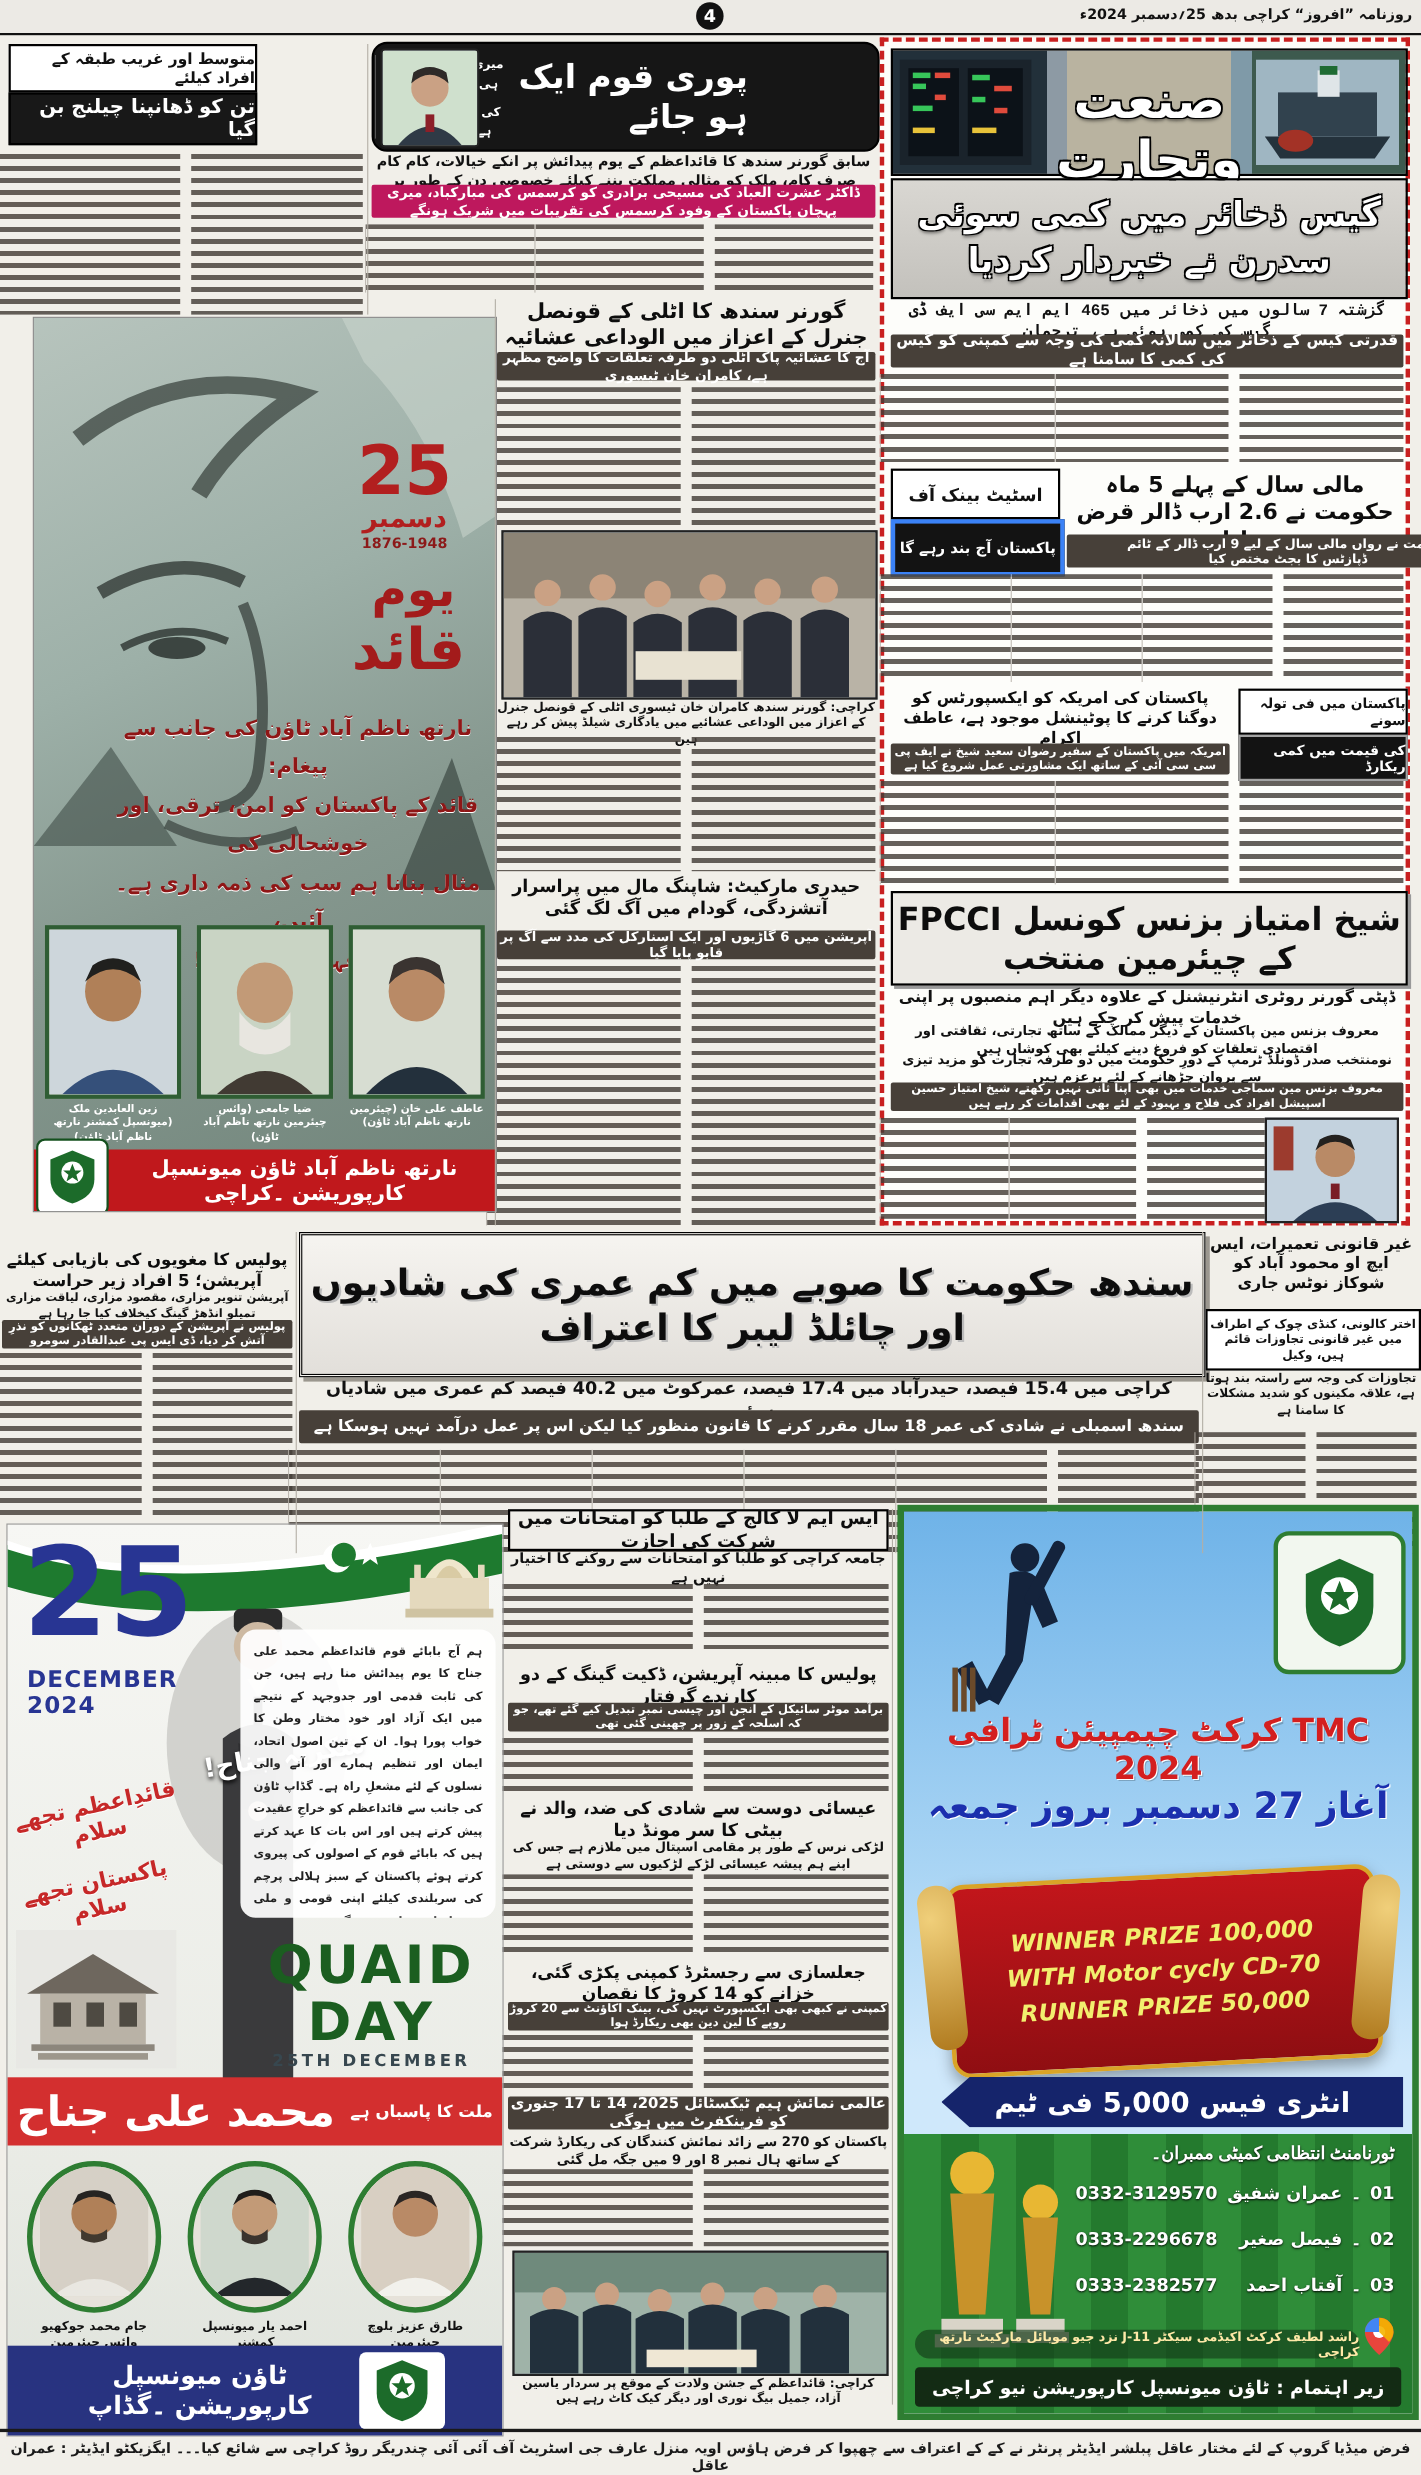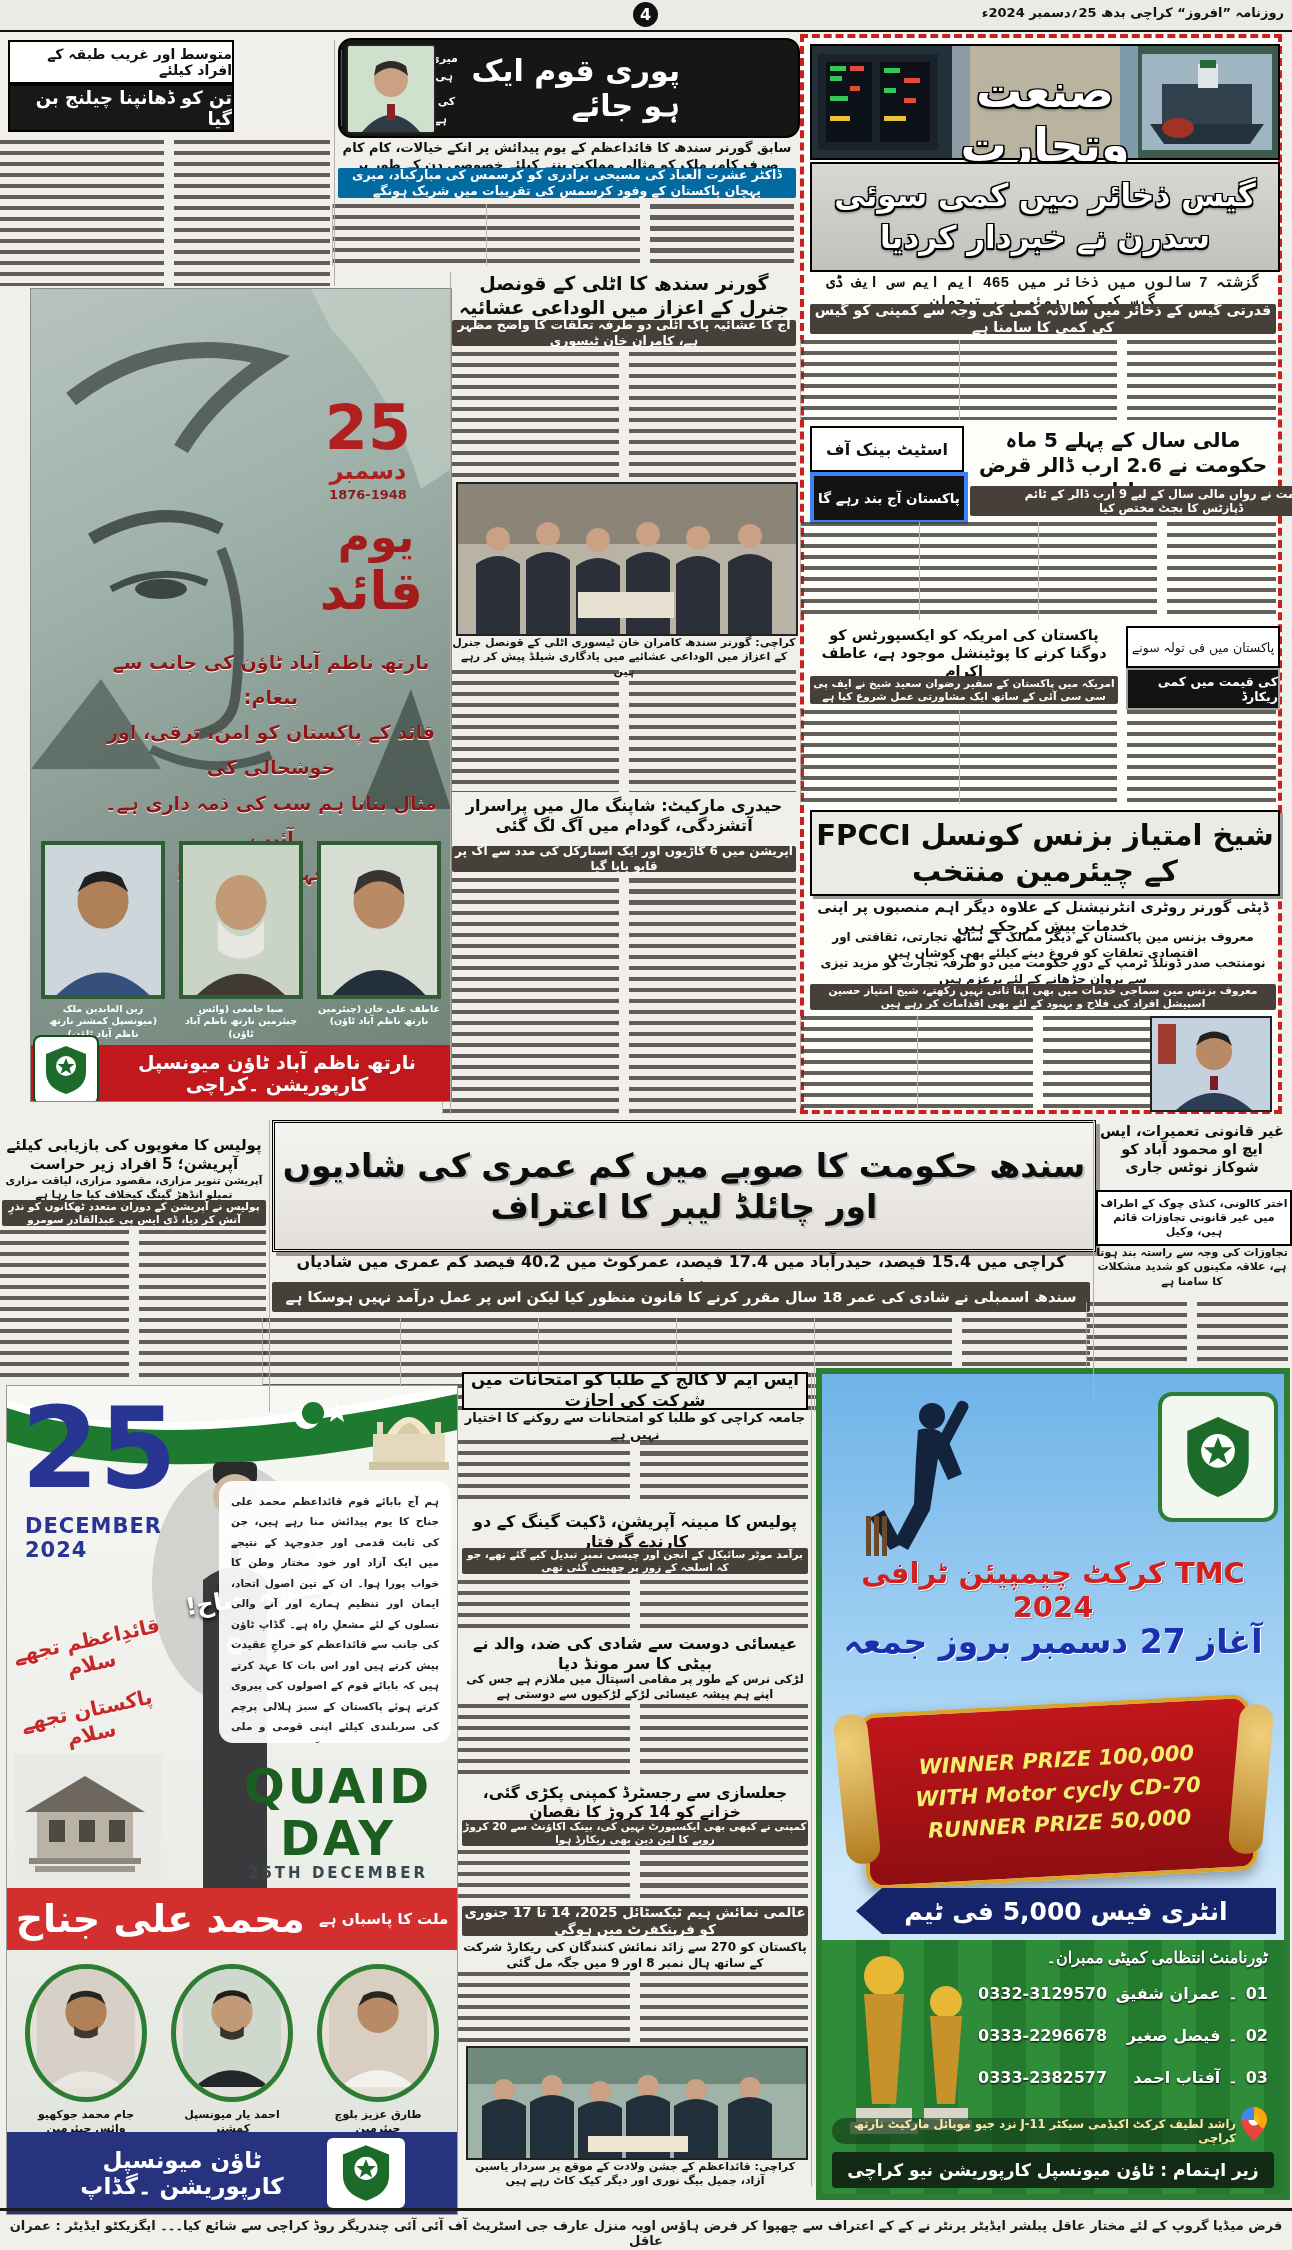--- a/index.html
+++ b/index.html
@@ -56,21 +56,21 @@
       <svg width="86" height="86" viewBox="0 0 86 86">
         <rect width="86" height="86" fill="#cfe0cd"></rect>
         <circle cx="43" cy="34" r="17" fill="#caa184"></circle>
         <path d="M26 30 q17 -16 34 0 l-2 -10 q-15 -10 -30 0 z" fill="#2e2a28"></path>
         <path d="M14 86 q29 -34 58 0 z" fill="#2f3a46"></path>
         <rect x="39" y="58" width="8" height="16" fill="#8c1f28"></rect>
       </svg>
     </div>
   </div>
   <div class="abs sub" style="left:338px;top:140px;width:458px;height:26px;font-size:13px;">سابق گورنر سندھ کا قائداعظم کے یوم پیدائش پر انکے خیالات، کام کام صرف کام، ملک کو مثالی مملکت بننے کیلئے خصوصی دن کے طور پر منانے کا اعلان</div>
-  <div class="abs bar" style="left:338px;top:168px;width:458px;height:30px;font-size:12.5px;background:#0369a1;">ڈاکٹر عشرت العباد کی مسیحی برادری کو کرسمس کی مبارکباد، میری پہچان پاکستان کے وفود کرسمس کی تقریبات میں شریک ہونگے</div>
+  <div class="abs bar" style="left:338px;top:168px;width:458px;height:30px;font-size:12.5px;background:#be185d;">ڈاکٹر عشرت العباد کی مسیحی برادری کو کرسمس کی مبارکباد، میری پہچان پاکستان کے وفود کرسمس کی تقریبات میں شریک ہونگے</div>
   <div class="abs cols" style="left:342px;top:204px;width:452px;height:62px;">
     <div class="tx"></div>
     <div class="tx"></div>
     <div class="tx"></div>
   </div>
 
   <div class="abs hl" style="left:452px;top:272px;width:344px;height:44px;font-size:19px;">گورنر سندھ کا اٹلی کے قونصل جنرل کے اعزاز میں الوداعی عشائیہ</div>
   <div class="abs bar" style="left:452px;top:320px;width:344px;height:26px;font-size:12.5px;">آج کا عشائیہ پاک اٹلی دو طرفہ تعلقات کا واضح مظہر ہے، کامران خان ٹیسوری</div>
   <div class="abs cols" style="left:452px;top:352px;width:344px;height:126px;">
     <div class="tx"></div>
@@ -244,21 +244,21 @@
       <div class="abs" style="left:0;top:428px;width:150px;height:44px;background:#131313;color:#fff;display:flex;align-items:center;
                   justify-content:center;font-weight:700;font-size:13.5px;border:4px solid #3b82f6;text-align:center;">پاکستان آج بند رہے گا</div>
       <div class="abs cols" style="left:0;top:478px;width:466px;height:98px;">
         <div class="tx"></div>
         <div class="tx"></div>
         <div class="tx"></div>
         <div class="tx"></div>
       </div>
 
       <div class="abs boxed" style="left:316px;top:582px;width:150px;height:38px;display:flex;align-items:center;justify-content:center;
-                  font-weight:400;font-size:12.5px;">پاکستان میں فی تولہ سونے</div>
+                  font-weight:700;font-size:12.5px;">پاکستان میں فی تولہ سونے</div>
       <div class="abs" style="left:316px;top:624px;width:150px;height:38px;background:#131313;color:#fff;display:flex;align-items:center;
                   justify-content:center;font-weight:700;font-size:12.5px;border:2px solid #a3a3a3;">کی قیمت میں کمی ریکارڈ</div>
       <div class="abs hl" style="left:0;top:582px;width:308px;height:46px;font-size:14.5px;">پاکستان کی امریکہ کو ایکسپورٹس کو دوگنا کرنے کا پوٹینشل موجود ہے، عاطف اکرام</div>
       <div class="abs bar" style="left:0;top:632px;width:308px;height:28px;font-size:10.5px;">امریکہ میں پاکستان کے سفیر رضوان سعید شیخ نے ایف پی سی سی آئی کے ساتھ ایک مشاورتی عمل شروع کیا ہے</div>
       <div class="abs cols" style="left:0;top:666px;width:466px;height:94px;">
         <div class="tx"></div>
         <div class="tx"></div>
         <div class="tx"></div>
       </div>
 

